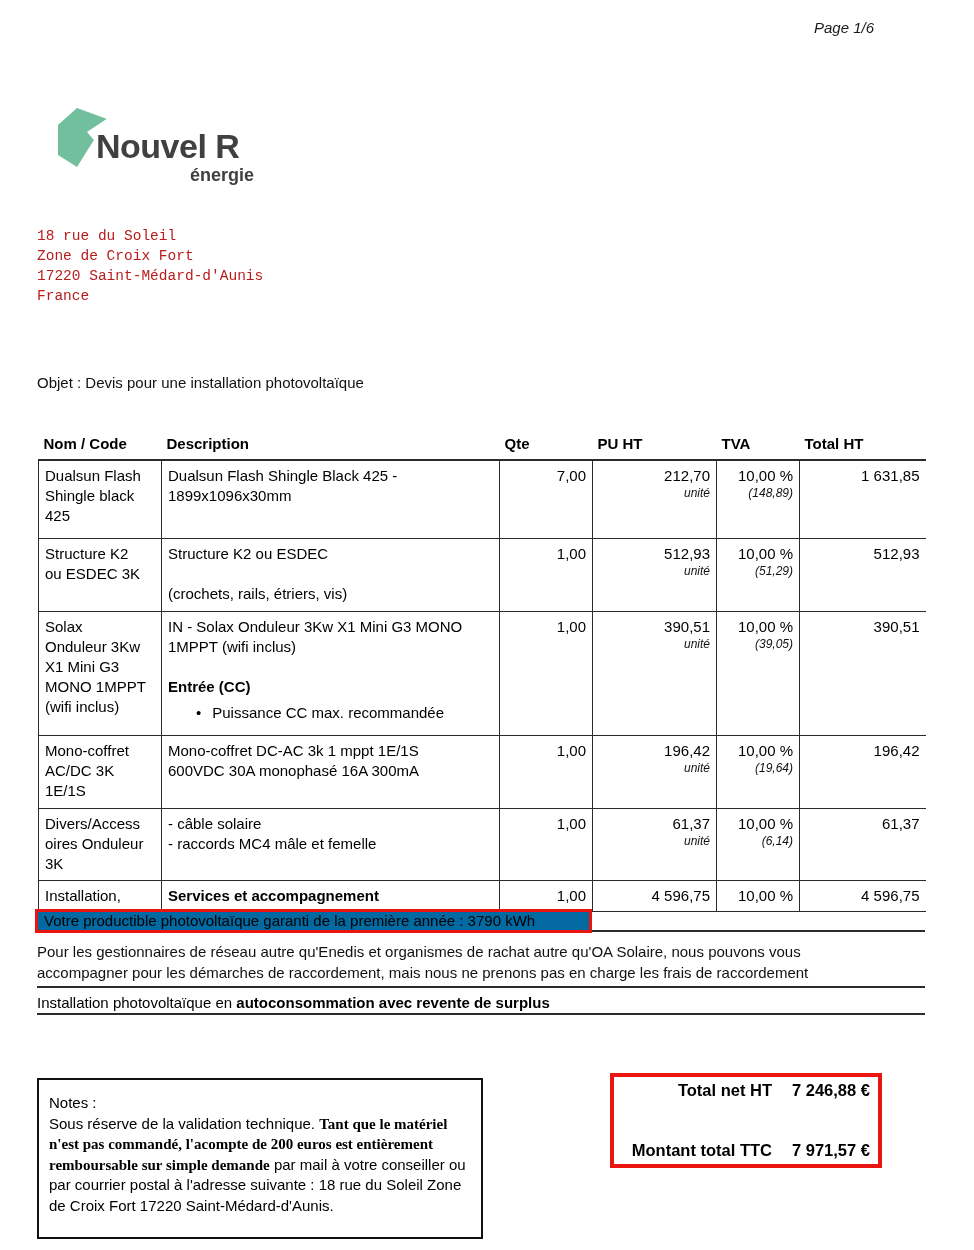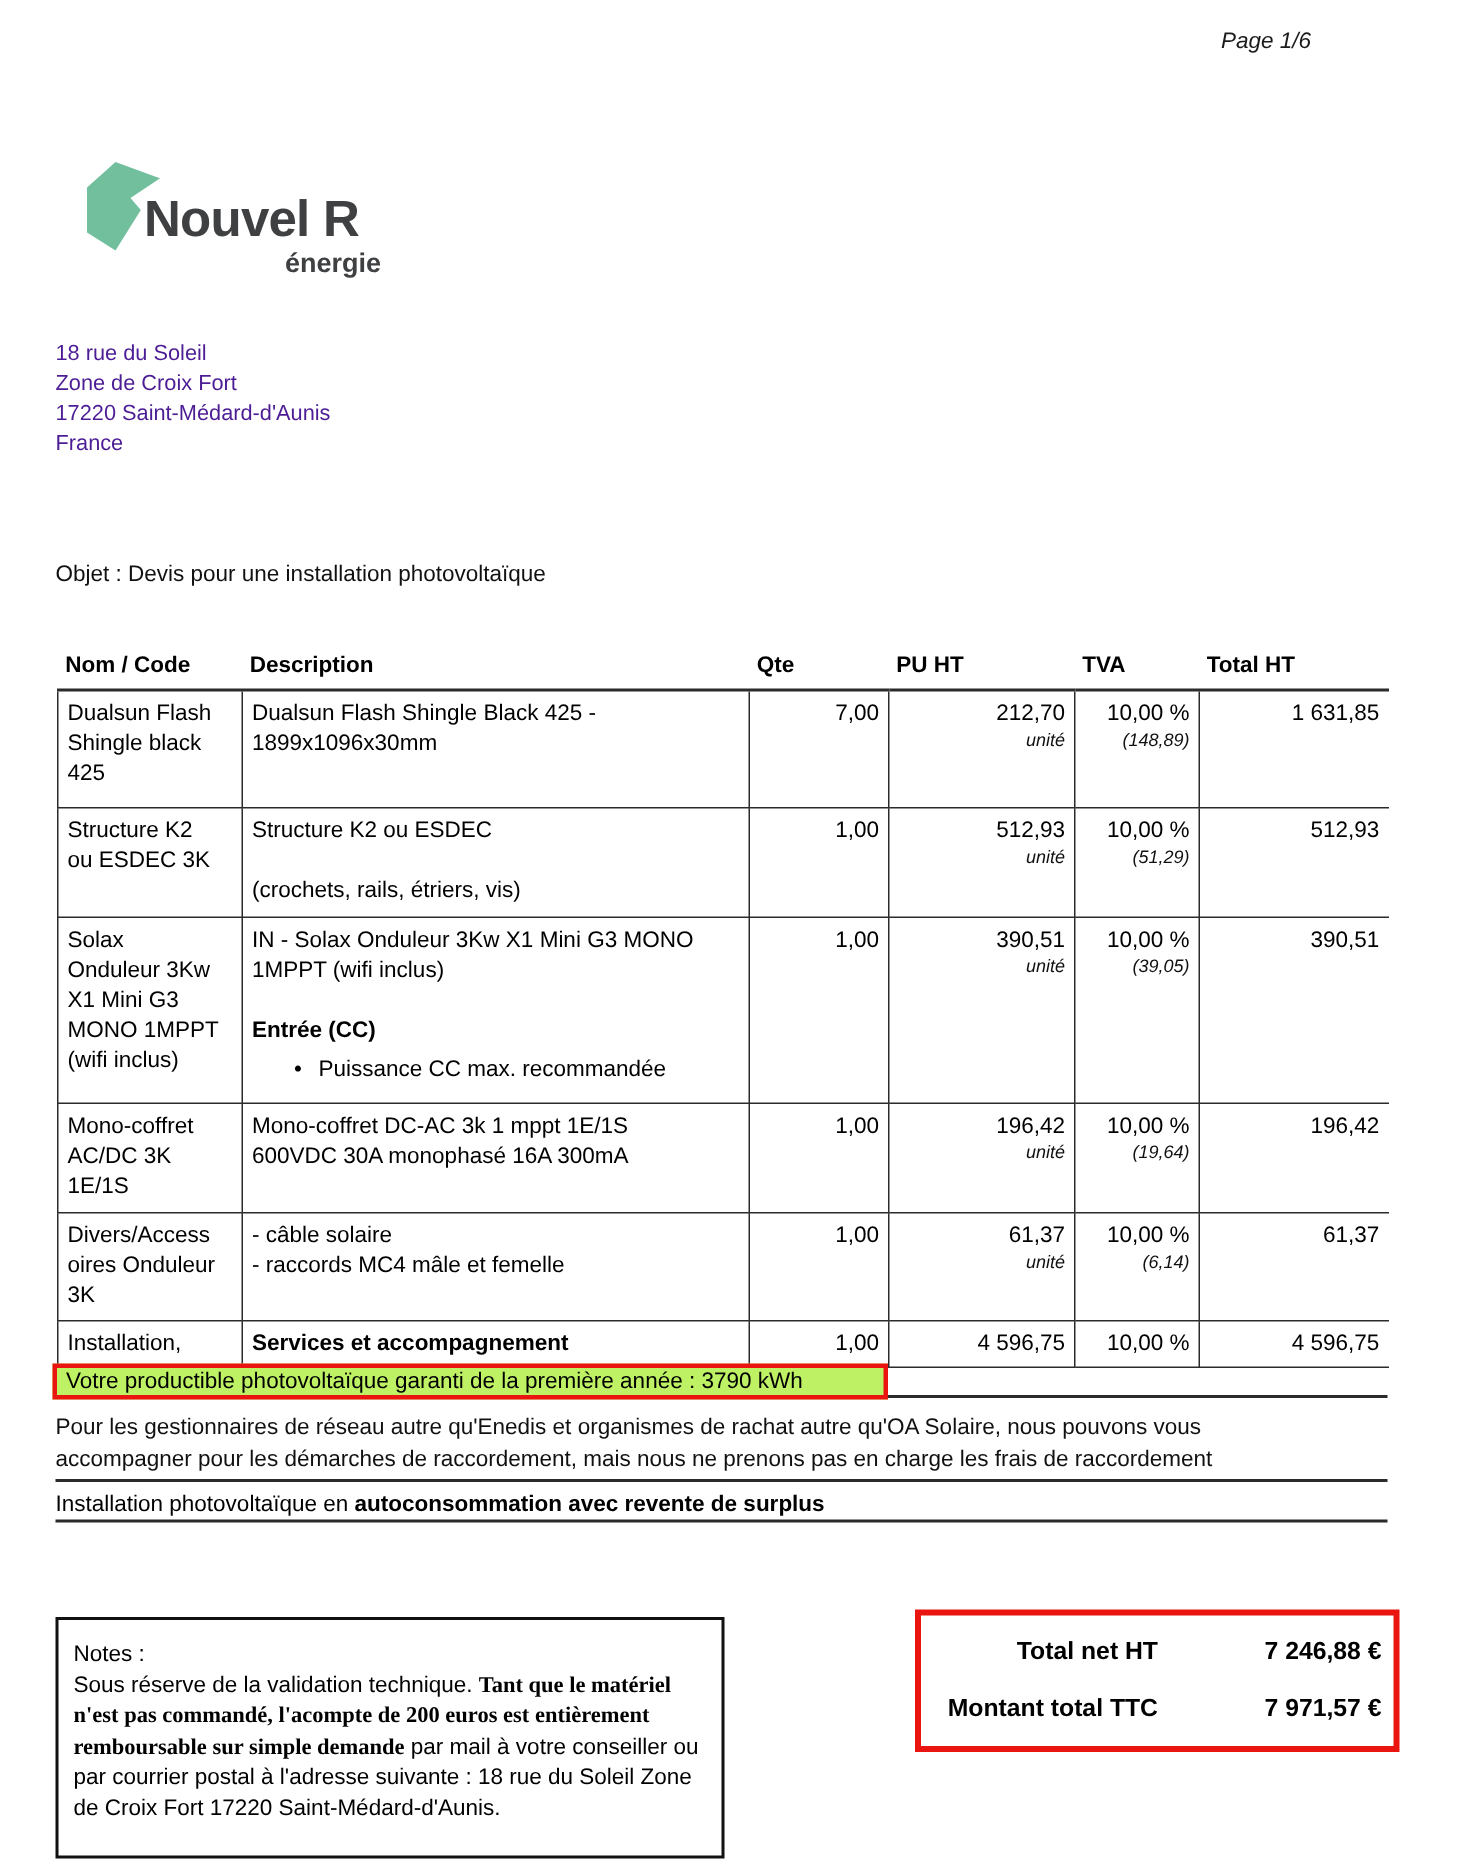--- a/index.html
+++ b/index.html
@@ -7,55 +7,55 @@
   .page{position:relative;width:974px;height:1250px;background:#fff;overflow:hidden;}
 
   .page-number{position:absolute;left:814px;top:19px;font-size:15px;font-style:italic;color:#1a1a1a;}
 
   
   .logo{position:absolute;left:55px;top:105px;width:200px;height:95px;}
   .logo svg{position:absolute;left:0;top:3px;}
   .brand-name{position:absolute;left:41px;top:22px;width:200px;font-size:34px;font-weight:bold;color:#3f4042;letter-spacing:-0.5px;}
   .brand-tagline{position:absolute;left:55px;top:60px;width:144px;text-align:right;font-size:18px;font-weight:bold;color:#3f4042;}
 
-  .sender-address{position:absolute;left:37px;top:226px;font-size:14.5px;line-height:18.6px;color:#4c1d95;}
+  .sender-address{position:absolute;left:37px;top:226px;font-size:14.5px;line-height:18.6px;color:#b91c1c;font-family:Liberation Mono, monospace;}
   .subject-line{position:absolute;left:37px;top:374px;font-size:15px;color:#111;}
 
   
   .items-table-wrap{position:absolute;left:38px;top:421px;}
   table.items{border-collapse:collapse;table-layout:fixed;width:887px;font-size:15px;}
   table.items th{font-weight:bold;text-align:left;vertical-align:bottom;height:31px;padding:0 0 7px 5px;border-bottom:2px solid #2b2b2b;}
   table.items td{vertical-align:top;padding:5px 6px 0 6px;border-bottom:1.5px solid #2b2b2b;}
   table.items td.b-r{border-right:1.5px solid #2b2b2b;}
   table.items td.b-l{border-left:1.5px solid #2b2b2b;}
   .line{min-height:20px;line-height:20px;white-space:nowrap;}
   td.num{text-align:right;}
   .val{line-height:20px;}
   .note{font-size:12px;font-style:italic;line-height:15px;color:#111;}
   .desc-heading{font-weight:bold;line-height:20px;margin-top:0px;}
   .desc-bullet{line-height:20px;padding-left:28px;margin-top:6px;}
   .desc-bullet::before{content:"\2022";margin-right:11px;}
   .desc-bold{font-weight:bold;line-height:20px;}
 
   
-  .productible-banner{position:absolute;left:35px;top:909px;width:557px;box-sizing:border-box;border:3px solid #ea1511;height:24px;line-height:18px;font-size:15px;padding:0 0 0 6px;background:#bef264;}
+  .productible-banner{position:absolute;left:35px;top:909px;width:557px;box-sizing:border-box;border:3px solid #ea1511;height:24px;line-height:18px;font-size:15px;padding:0 0 0 6px;background:#0369a1;}
   .productible-rule{position:absolute;left:592px;top:930px;width:333px;border-top:2px solid #2b2b2b;}
 
   .grid-note{position:absolute;left:37px;top:942px;width:850px;font-size:15px;line-height:20.5px;color:#111;}
   .rule-1{position:absolute;left:37px;top:986px;width:888px;border-top:2px solid #2b2b2b;}
   .mode-line{position:absolute;left:37px;top:993px;width:888px;font-size:15px;line-height:20px;}
   .mode-line b{font-weight:bold;}
   .rule-2{position:absolute;left:37px;top:1013px;width:888px;border-top:2px solid #2b2b2b;}
 
   
   .notes-box{position:absolute;left:37px;top:1078px;width:446px;height:161px;box-sizing:border-box;border:2px solid #111;padding:13px 10px;font-size:15px;line-height:20.6px;overflow:hidden;}
   .notes-box b{font-weight:bold;font-family:Liberation Serif, serif;}
 
   
-  .totals-box{position:absolute;left:610px;top:1073px;width:323px;height:95px;box-sizing:border-box;border:4px solid #ea1511;padding:11px 8px;display:flex;flex-direction:column;justify-content:space-between;}
+  .totals-box{position:absolute;left:610px;top:1073px;width:272px;height:95px;box-sizing:border-box;border:4px solid #ea1511;padding:0 8px;display:flex;flex-direction:column;justify-content:space-between;}
   .t-row{display:grid;grid-template-columns:150px 1fr;align-items:center;height:27px;font-size:16.5px;}
   .t-row .t-label{text-align:right;}
   .t-row .t-value{text-align:right;}
   .t-bold{font-weight:bold;}
 </style>
 </head>
 <body>
 
 <div class="page">
 

